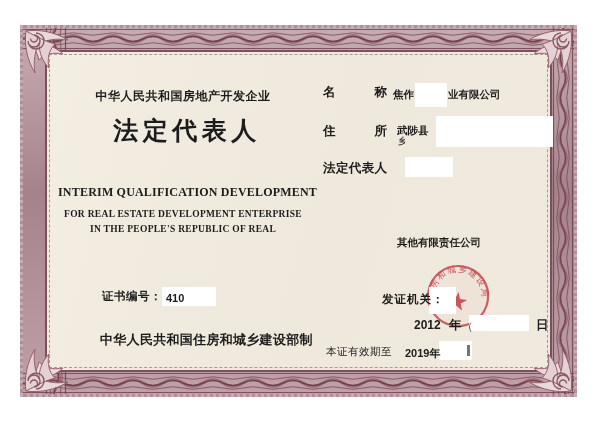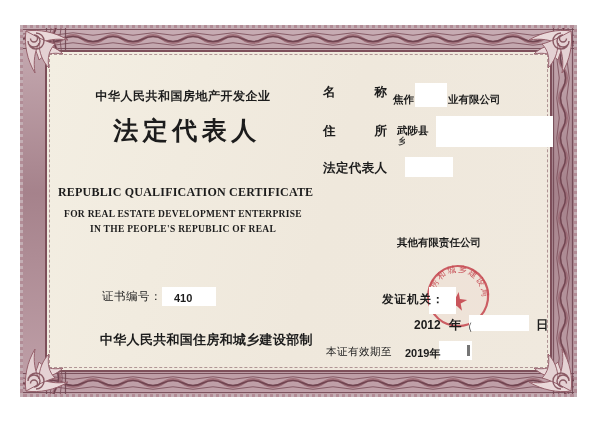--- a/index.html
+++ b/index.html
@@ -25,25 +25,25 @@
   
   .abs{position:absolute;white-space:nowrap;margin-left:8px;}
   .ccol{left:50px;width:250px;text-align:center;}
   .heading{top:88px;font-size:12px;font-weight:700;letter-spacing:.5px;}
   .title{top:114px;font-size:25px;font-weight:700;letter-spacing:4.5px;padding-left:4px;}
   .en{font-family:"Liberation Serif","DejaVu Serif",serif;font-weight:700;}
   .en1{top:185px;font-size:12px;letter-spacing:.2px;}
   .en2{top:209px;font-size:9.5px;letter-spacing:.3px;}
   .en3{top:224px;font-size:9.5px;letter-spacing:.3px;}
   .certno-row{left:94px;top:287px;display:flex;align-items:center;z-index:6;}
-  .certno-label{font-size:11.5px;font-weight:400;letter-spacing:.5px;}
+  .certno-label{font-size:11.5px;font-weight:700;letter-spacing:.5px;}
   .footer-line{left:92px;top:331px;font-size:13px;font-weight:700;letter-spacing:.3px;}
   .field-label{position:absolute;left:323px;width:64px;font-size:12.5px;font-weight:700;
                text-align:justify;text-align-last:justify;z-index:6;}
-  .field-value{position:absolute;font-size:10.5px;font-weight:700;z-index:25;display:flex;align-items:flex-end;}
+  .field-value{position:absolute;font-size:10.5px;font-weight:700;z-index:25;display:flex;align-items:center;}
   .redact{background:#fff;display:inline-block;}
   .redact.abs{position:absolute;z-index:20;}
   .frag{position:absolute;left:398px;top:135px;width:7px;height:12px;overflow:hidden;
         font-size:9px;font-weight:700;opacity:.85;z-index:6;}
   .issuing{left:374px;top:292px;font-size:11.5px;font-weight:700;letter-spacing:1px;z-index:25;}
   .daterow{z-index:25;font-weight:700;}
   .paren{color:#444;font-weight:400;}
   .validity-label{left:318px;top:345px;font-size:10.5px;font-weight:400;letter-spacing:.5px;z-index:25;}
   .validity-value{left:397px;top:346px;font-size:11px;font-weight:700;z-index:25;}
   .artifact{position:absolute;left:467px;top:345px;width:2.5px;height:11px;background:#3a3a3a;opacity:.7;z-index:26;}
@@ -109,28 +109,28 @@
     </svg>
     <svg class="corner br" viewBox="0 0 46 46">
       <path d="M2,2 C15,0 31,3 44,11 C32,9 22,11 14,15 C24,15 33,19 39,25 C29,23 21,25 15,31 C13,23 8,13 2,2 Z" fill="#ead9da" stroke="#96616c" stroke-width="1"></path>
       <path d="M2,2 C0,15 3,31 11,44 C9,32 11,22 15,14 C15,24 19,33 25,39 C23,29 25,21 31,15 C23,13 13,8 2,2 Z" fill="#e4d1d3" stroke="#96616c" stroke-width="1"></path>
       <path d="M12,12 m0,-8 a8,8 0 1,1 -8,8 a6,6 0 1,0 6,-6 a3.5,3.5 0 1,1 -3.5,3.5" fill="none" stroke="#8a5a64" stroke-width="1.4"></path>
     </svg>
   </div>
 
   <div class="abs ccol heading">中华人民共和国房地产开发企业</div>
   <div class="abs ccol title">法定代表人</div>
-  <div class="abs ccol en en1">REPUBLIC QUALIFICATION CERTIFICATE</div>
+  <div class="abs ccol en en1">INTERIM QUALIFICATION DEVELOPMENT</div>
   <div class="abs ccol en en2">FOR REAL ESTATE DEVELOPMENT ENTERPRISE</div>
   <div class="abs ccol en en3">IN THE PEOPLE'S REPUBLIC OF REAL</div>
 
   <div class="abs certno-row">
     <span class="certno-label">证书编号：</span>
     <span class="redact" style="width:54px;height:19px;line-height:19px;">
-      <span style="font-size:11px;font-weight:700;padding-left:12px;">410</span>
+      <span style="font-size:11px;font-weight:700;padding-left:4px;">410</span>
     </span>
   </div>
 
   <div class="abs footer-line">中华人民共和国住房和城乡建设部制</div>
 
   <div class="field-label" style="top:84px">名称</div>
   <div class="field-value" style="left:393px;top:83px;">
     <span>焦作</span>
     <span class="redact" style="width:32px;height:24px;margin:0 1px;"></span>
     <span>业有限公司</span>

